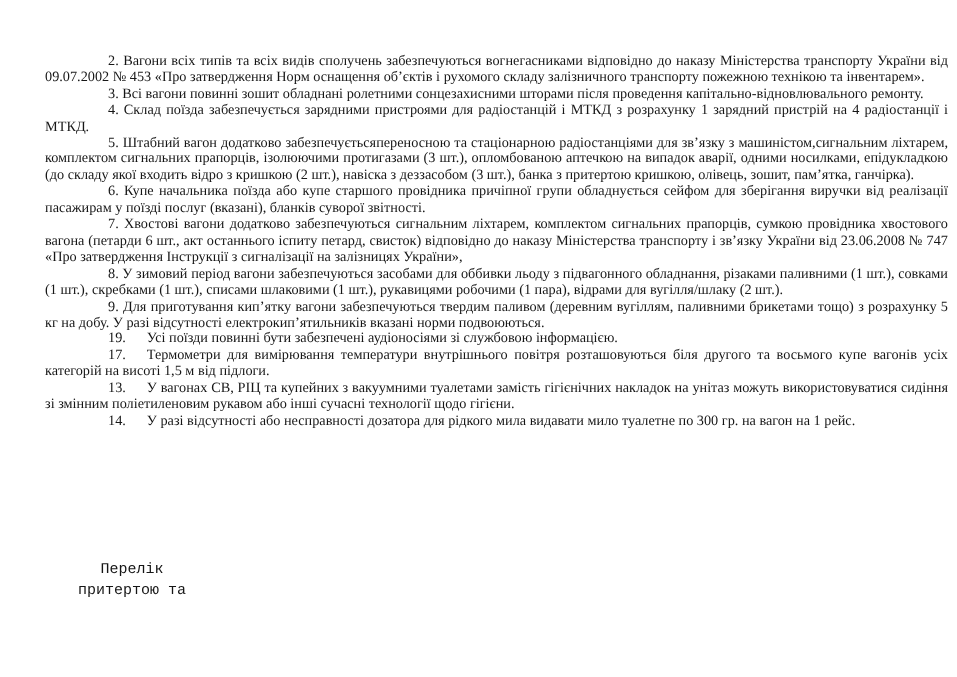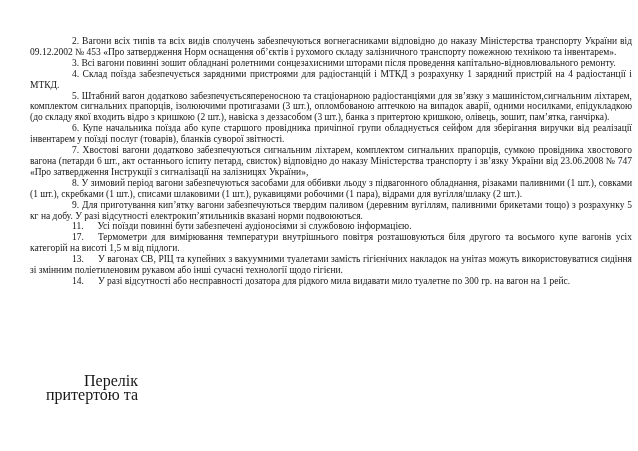--- a/index.html
+++ b/index.html
@@ -34,39 +34,40 @@
     white-space: pre;
   }
   .para.tabbed .pnum {
     margin-right: 14px;
   }
   .caption {
     position: absolute;
     left: 38px;
     top: 374px;
     width: 100px;
-    text-align: right;
-    font-size: 16px;
+    text-align: center;
+    font-size: 10px;
     line-height: 14px;
+    font-family: Liberation Mono, monospace;
   }
 </style>
 </head>
 <body>
 
 <div class="page">
   <div class="doc-text" id="paragraphs">
-      <p class="para"><span class="pnum">2.</span><span class="ptext"> Вагони всіх типів та всіх видів сполучень забезпечуються вогнегасниками відповідно до наказу Міністерства транспорту України від 09.12.2002 № 453 «Про затвердження Норм оснащення об’єктів і рухомого складу залізничного транспорту пожежною технікою та інвентарем».</span></p>
+      <p class="para"><span class="pnum">2.</span><span class="ptext"> Вагони всіх типів та всіх видів сполучень забезпечуються вогнегасниками відповідно до наказу Міністерства транспорту України від 09.07.2002 № 453 «Про затвердження Норм оснащення об’єктів і рухомого складу залізничного транспорту пожежною технікою та інвентарем».</span></p>
       <p class="para"><span class="pnum">3.</span><span class="ptext"> Всі вагони повинні зошит обладнані ролетними сонцезахисними шторами після проведення капітально-відновлювального ремонту.</span></p>
       <p class="para"><span class="pnum">4.</span><span class="ptext"> Склад поїзда забезпечується зарядними пристроями для радіостанцій і МТКД з розрахунку 1 зарядний пристрій на 4 радіостанції і МТКД.</span></p>
       <p class="para"><span class="pnum">5.</span><span class="ptext"> Штабний вагон додатково забезпечуєтьсяпереносною та стаціонарною радіостанціями для зв’язку з машиністом,сигнальним ліхтарем, комплектом сигнальних прапорців, ізолюючими протигазами (3 шт.), опломбованою аптечкою на випадок аварії, одними носилками, епідукладкою (до складу якої входить відро з кришкою (2 шт.), навіска з деззасобом (3 шт.), банка з притертою кришкою, олівець, зошит, пам’ятка, ганчірка).</span></p>
-      <p class="para"><span class="pnum">6.</span><span class="ptext"> Купе начальника поїзда або купе старшого провідника причіпної групи обладнується сейфом для зберігання виручки від реалізації інвентарем у поїзді послуг (товарів), бланків суворої звітності.</span></p>
+      <p class="para"><span class="pnum">6.</span><span class="ptext"> Купе начальника поїзда або купе старшого провідника причіпної групи обладнується сейфом для зберігання виручки від реалізації пасажирам у поїзді послуг (вказані), бланків суворої звітності.</span></p>
       <p class="para"><span class="pnum">7.</span><span class="ptext"> Хвостові вагони додатково забезпечуються сигнальним ліхтарем, комплектом сигнальних прапорців, сумкою провідника хвостового вагона (петарди 6 шт., акт останнього іспиту петард, свисток) відповідно до наказу Міністерства транспорту і зв’язку України від 23.06.2008 № 747 «Про затвердження Інструкції з сигналізації на залізницях України»,</span></p>
       <p class="para"><span class="pnum">8.</span><span class="ptext"> У зимовий період вагони забезпечуються засобами для оббивки льоду з підвагонного обладнання, різаками паливними (1 шт.), совками (1 шт.), скребками (1 шт.), списами шлаковими (1 шт.), рукавицями робочими (1 пара), відрами для вугілля/шлаку (2 шт.).</span></p>
       <p class="para"><span class="pnum">9.</span><span class="ptext"> Для приготування кип’ятку вагони забезпечуються твердим паливом (деревним вугіллям, паливними брикетами тощо) з розрахунку 5 кг на добу. У разі відсутності електрокип’ятильників вказані норми подвоюються.</span></p>
-      <p class="para tabbed"><span class="pnum">11.</span><span class="ptext">Усі поїзди повинні бути забезпечені аудіоносіями зі службовою інформацією.</span></p>
+      <p class="para tabbed"><span class="pnum">19.</span><span class="ptext">Усі поїзди повинні бути забезпечені аудіоносіями зі службовою інформацією.</span></p>
       <p class="para tabbed"><span class="pnum">17.</span><span class="ptext">Термометри для вимірювання температури внутрішнього повітря розташовуються біля другого та восьмого купе вагонів усіх категорій на висоті 1,5 м від підлоги.</span></p>
       <p class="para tabbed"><span class="pnum">13.</span><span class="ptext">У вагонах СВ, РІЦ та купейних з вакуумними туалетами замість гігієнічних накладок на унітаз можуть використовуватися сидіння зі змінним поліетиленовим рукавом або інші сучасні технології щодо гігієни.</span></p>
       <p class="para tabbed"><span class="pnum">14.</span><span class="ptext">У разі відсутності або несправності дозатора для рідкого мила видавати мило туалетне по 300 гр. на вагон на 1 рейс.</span></p>
     </div>
   <div class="caption">
     <div>Перелік</div>
     <div>притертою та</div>
   </div>
 </div>
 

